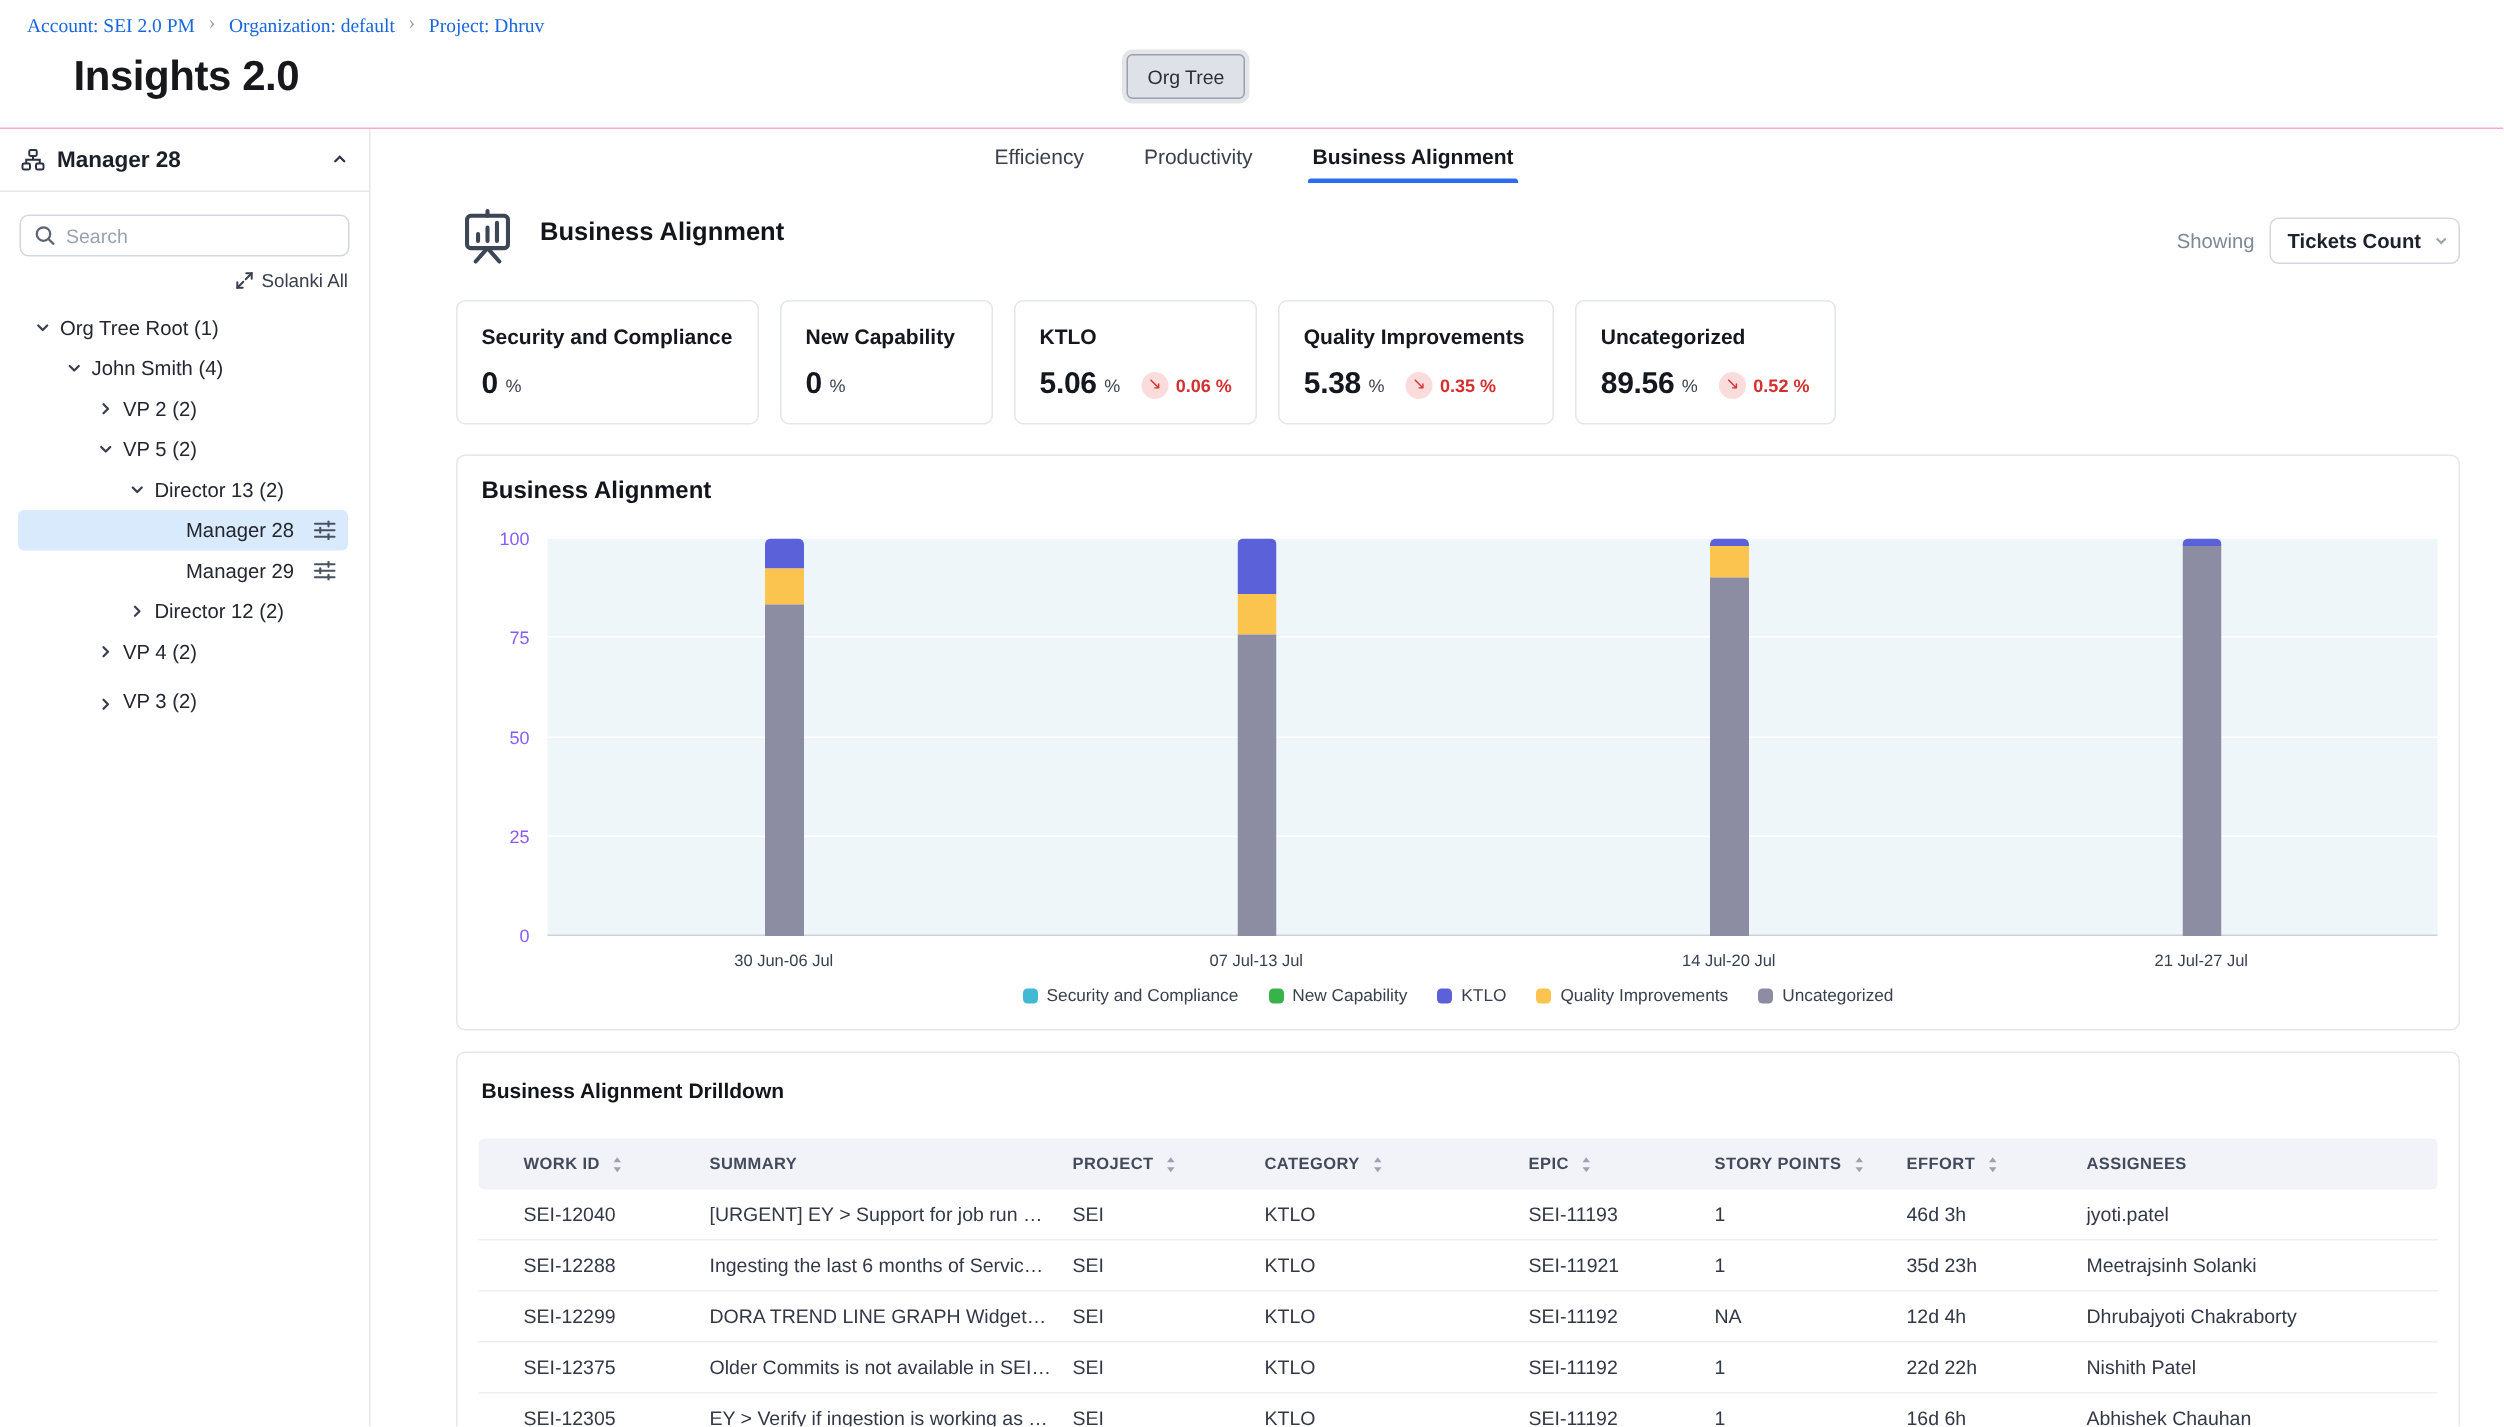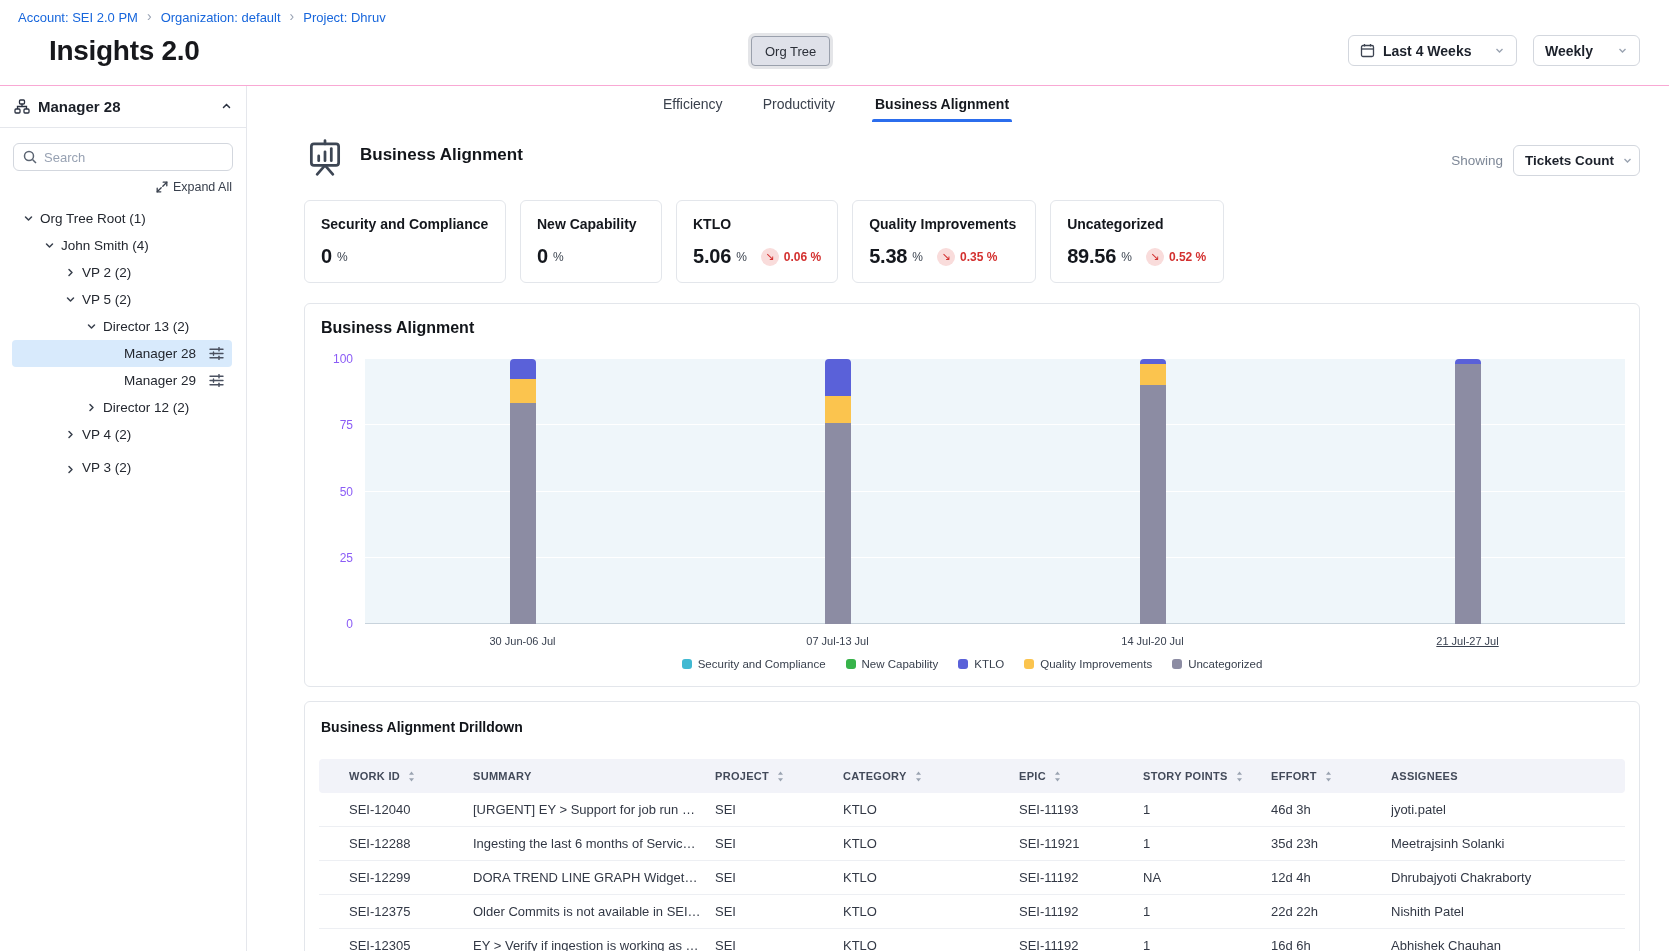--- a/index.html
+++ b/index.html
@@ -2,21 +2,21 @@
 <html><head>
 <meta charset="utf-8">
 <style>
   * { box-sizing: border-box; margin: 0; padding: 0; }
   html,body { background:#fff; }
   body { font-family: "Liberation Sans", "DejaVu Sans", sans-serif; }
   .page { position:relative; width:1669px; height:951px; overflow:hidden; background:#fff; color:#1b1f27; }
 
   
   .topbar { height:85px; position:relative; padding-top:9px; }
-  .breadcrumb { margin-left:18px; display:flex; align-items:center; gap:9px; font-size:13px; }
+  .breadcrumb { margin-left:18px; display:flex; align-items:center; gap:9px; font-size:13px;font-family:Liberation Serif, serif; }
   .crumb { color:#1766dc; text-decoration:none; cursor:pointer; }
   .crumb-sep { color:#98a2b3; font-size:14px; line-height:1; padding-bottom:2px; }
   .title-row { position:relative; margin-top:7px; height:44px;margin-left:24px; }
   .page-title { margin-left:25px; font-size:28px; font-weight:800; letter-spacing:-0.3px; color:#17181c; line-height:38px; }
   .org-tree-btn { position:absolute; left:727px; top:4px; height:30px; padding:0 13px; background:#dfe1e9; border:1px solid #9aa0ac; border-radius:4px; font-size:13px; color:#2b2f38; font-family:inherit; cursor:pointer; box-shadow:0 0 0 3px rgba(130,136,150,0.22); }
   .topbar-controls { position:absolute; right:29px; top:3px; display:flex; gap:16px; }
   .select { display:inline-flex; align-items:center; gap:8px; height:31px; padding:0 11px; border:1px solid #d3d7de; border-radius:6px; background:#fff; font-size:14px; font-weight:600; color:#1c212b; cursor:pointer; }
   .select .sel-label { flex:1; white-space:nowrap; }
   .select-daterange { width:169px; }
   .select-granularity { width:107px; }
@@ -110,46 +110,20 @@
     <nav class="breadcrumb" id="breadcrumb">
         <span class="crumb">Account: SEI 2.0 PM</span>
         <span class="crumb-sep">›</span>
         <span class="crumb">Organization: default</span>
         <span class="crumb-sep">›</span>
         <span class="crumb">Project: Dhruv</span>
       </nav>
     <div class="title-row">
       <h1 class="page-title">Insights 2.0</h1>
       <button class="org-tree-btn">Org Tree</button>
-      <div class="topbar-controls">
-        <div class="select select-daterange">
-          <span style="display:flex">
-            <svg width="15" height="15" viewBox="0 0 15 15" fill="none" stroke="#3c4351" stroke-width="1.3">
-                <rect x="1.5" y="2.5" width="12" height="11" rx="1.5"></rect>
-                <line x1="1.5" y1="6" x2="13.5" y2="6"></line>
-                <line x1="4.5" y1="1" x2="4.5" y2="3.5"></line>
-                <line x1="10.5" y1="1" x2="10.5" y2="3.5"></line>
-              </svg>
-          </span>
-          <span class="sel-label">Last 4 Weeks</span>
-          <span style="display:flex">
-            <svg width="11" height="11" viewBox="0 0 11 11" fill="none" stroke="#9aa3b1" stroke-width="1.4">
-                <path d="M2.5 4 5.5 7 8.5 4"></path>
-              </svg>
-          </span>
-        </div>
-        <div class="select select-granularity">
-          <span class="sel-label">Weekly</span>
-          <span style="display:flex">
-            <svg width="11" height="11" viewBox="0 0 11 11" fill="none" stroke="#9aa3b1" stroke-width="1.4">
-                <path d="M2.5 4 5.5 7 8.5 4"></path>
-              </svg>
-          </span>
-        </div>
-      </div>
     </div>
   </header>
 
   <div class="body-row">
 
     <aside class="sidebar">
       <div class="sidebar-header">
         <span style="display:flex">
           <svg width="16" height="15" viewBox="0 0 16 15" fill="none" stroke="#2a3140" stroke-width="1.3">
               <rect x="5.5" y="1" width="5" height="4" rx="1"></rect>
@@ -176,21 +150,21 @@
       </div>
       <div class="expand-all">
         <span style="display:flex">
           <svg width="12" height="12" viewBox="0 0 12 12" fill="none" stroke="#39404d" stroke-width="1.3" stroke-linecap="round">
               <path d="M7.2 1.2H10.8V4.8"></path>
               <path d="M10.8 1.2 6.8 5.2"></path>
               <path d="M4.8 10.8H1.2V7.2"></path>
               <path d="M1.2 10.8 5.2 6.8"></path>
             </svg>
         </span>
-        <span>Expand All</span>
+        <span>Solanki All</span>
       </div>
       <div class="tree" id="tree">
           <div class="tree-row" style="padding-left: 11px;">
             <span class="tree-chevron">
               <svg width="11" height="11" viewBox="0 0 11 11" fill="none" stroke="#39404d" stroke-width="1.5" stroke-linecap="round" stroke-linejoin="round">
                 <path d="M2.5 4 5.5 7 8.5 4"></path>
               </svg>
             </span>
             <span class="tree-label">Org Tree Root (1)</span>
           </div>
@@ -406,21 +380,21 @@
                 <div class="bar-stack" style="left: 87.5%; height: 100%;">
                   <div class="bar-seg" style="height: 2%; background: rgb(90, 97, 217);"></div>
                   <div class="bar-seg" style="height: 98%; background: rgb(140, 140, 163);"></div>
                 </div>
               </div>
           </div>
           <div class="xlabels" id="xlabels">
               <div class="xtick" style="left: 12.5%;">30 Jun-06 Jul</div>
               <div class="xtick" style="left: 37.5%;">07 Jul-13 Jul</div>
               <div class="xtick" style="left: 62.5%;">14 Jul-20 Jul</div>
-              <div class="xtick" style="left: 87.5%; text-decoration: underline;">21 Jul-27 Jul</div>
+              <div class="xtick" style="left: 87.5%;">21 Jul-27 Jul</div>
             </div>
           <div class="legend" id="legend">
               <div class="legend-item">
                 <span class="legend-swatch" style="background: rgb(65, 185, 210);"></span>
                 <span>Security and Compliance</span>
               </div>
               <div class="legend-item">
                 <span class="legend-swatch" style="background: rgb(55, 179, 74);"></span>
                 <span>New Capability</span>
               </div>

